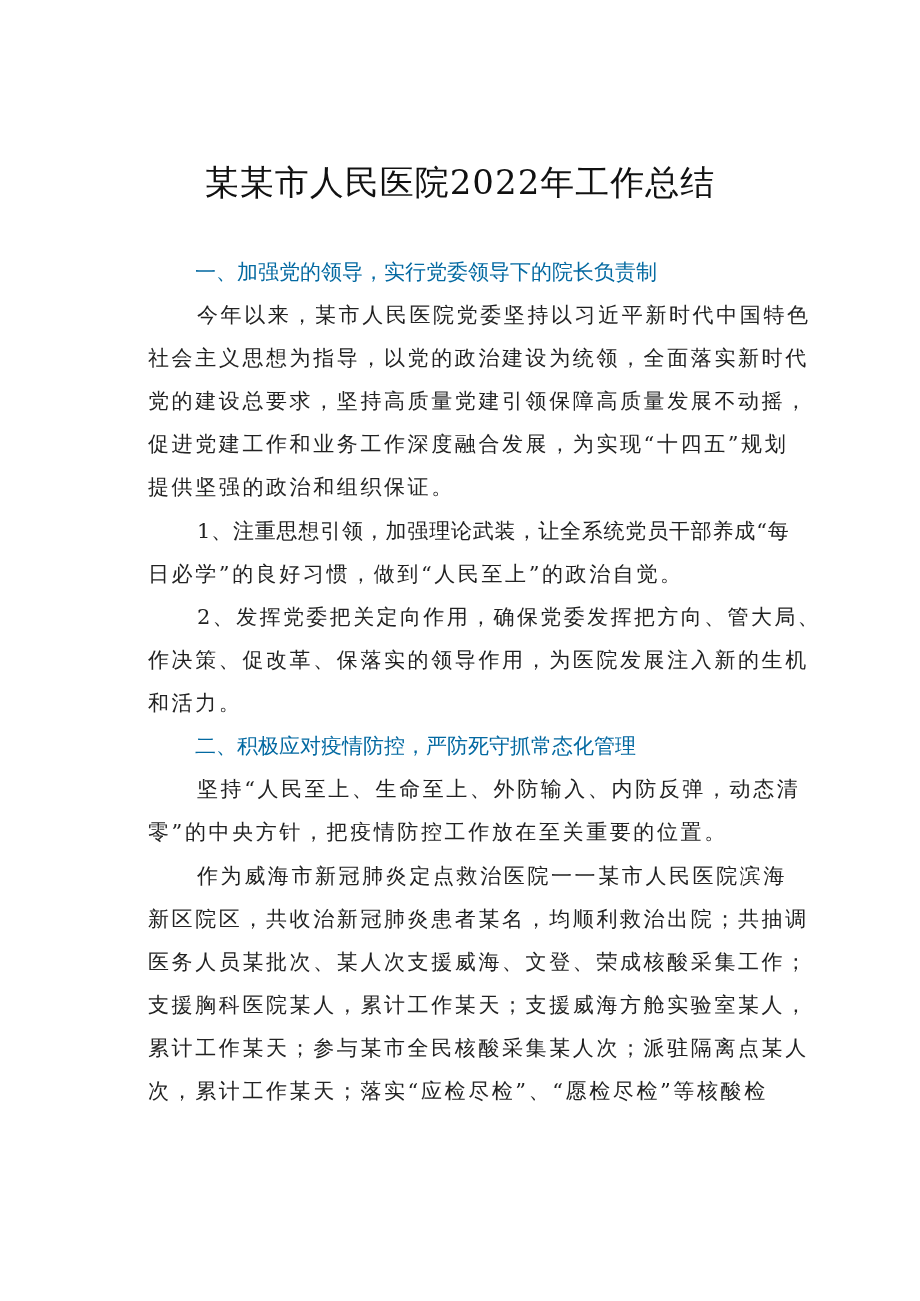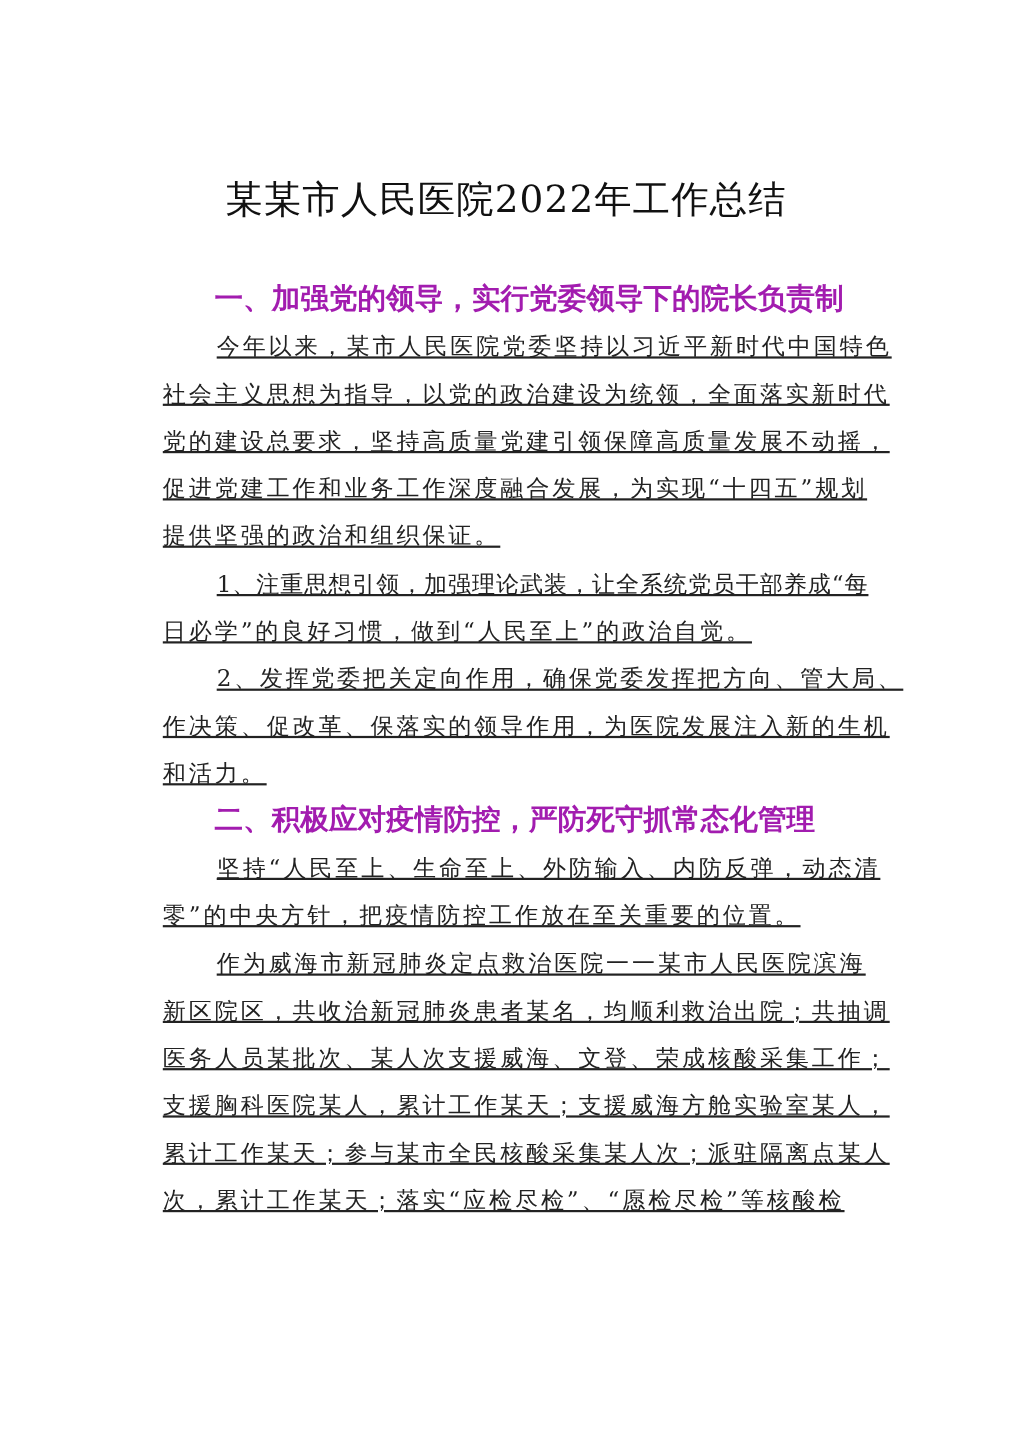--- a/index.html
+++ b/index.html
@@ -5,27 +5,26 @@
   html, body { margin: 0; padding: 0; background: #ffffff; }
   body { width: 920px; height: 1301px; position: relative; overflow: hidden; }
   .page { position: absolute; left: 0; top: 0; width: 920px; height: 933px; background: #fff; }
   .title {
     position: absolute; left: 0; width: 920px; top: 160px;
     text-align: center; font-family: "DejaVu Serif", serif;
     font-size: 34px; color: #111; letter-spacing: 1px; line-height: 44px;
   }
   .heading {
     position: absolute; left: 195px; font-family: "DejaVu Sans", sans-serif;
-    font-weight: bold; font-size: 26px; color: #a21caf; line-height: 32px; white-space: nowrap;
+    font-weight: normal; font-size: 21px; color: #0369a1; line-height: 32px; white-space: nowrap;
   }
   .line {
     position: absolute; left: 148px; font-family: "DejaVu Serif", serif;
     font-size: 21px; color: #222; line-height: 32px; white-space: nowrap;
     letter-spacing: 2.6px;
-    text-decoration: underline;
   }
   .indent { left: 197px; }
 </style>
 </head>
 <body>
 
 <div class="page">
   <div class="title">某某市人民医院2022年工作总结</div>
 
   <div class="heading" style="top:256px">一、加强党的领导，实行党委领导下的院长负责制</div>

